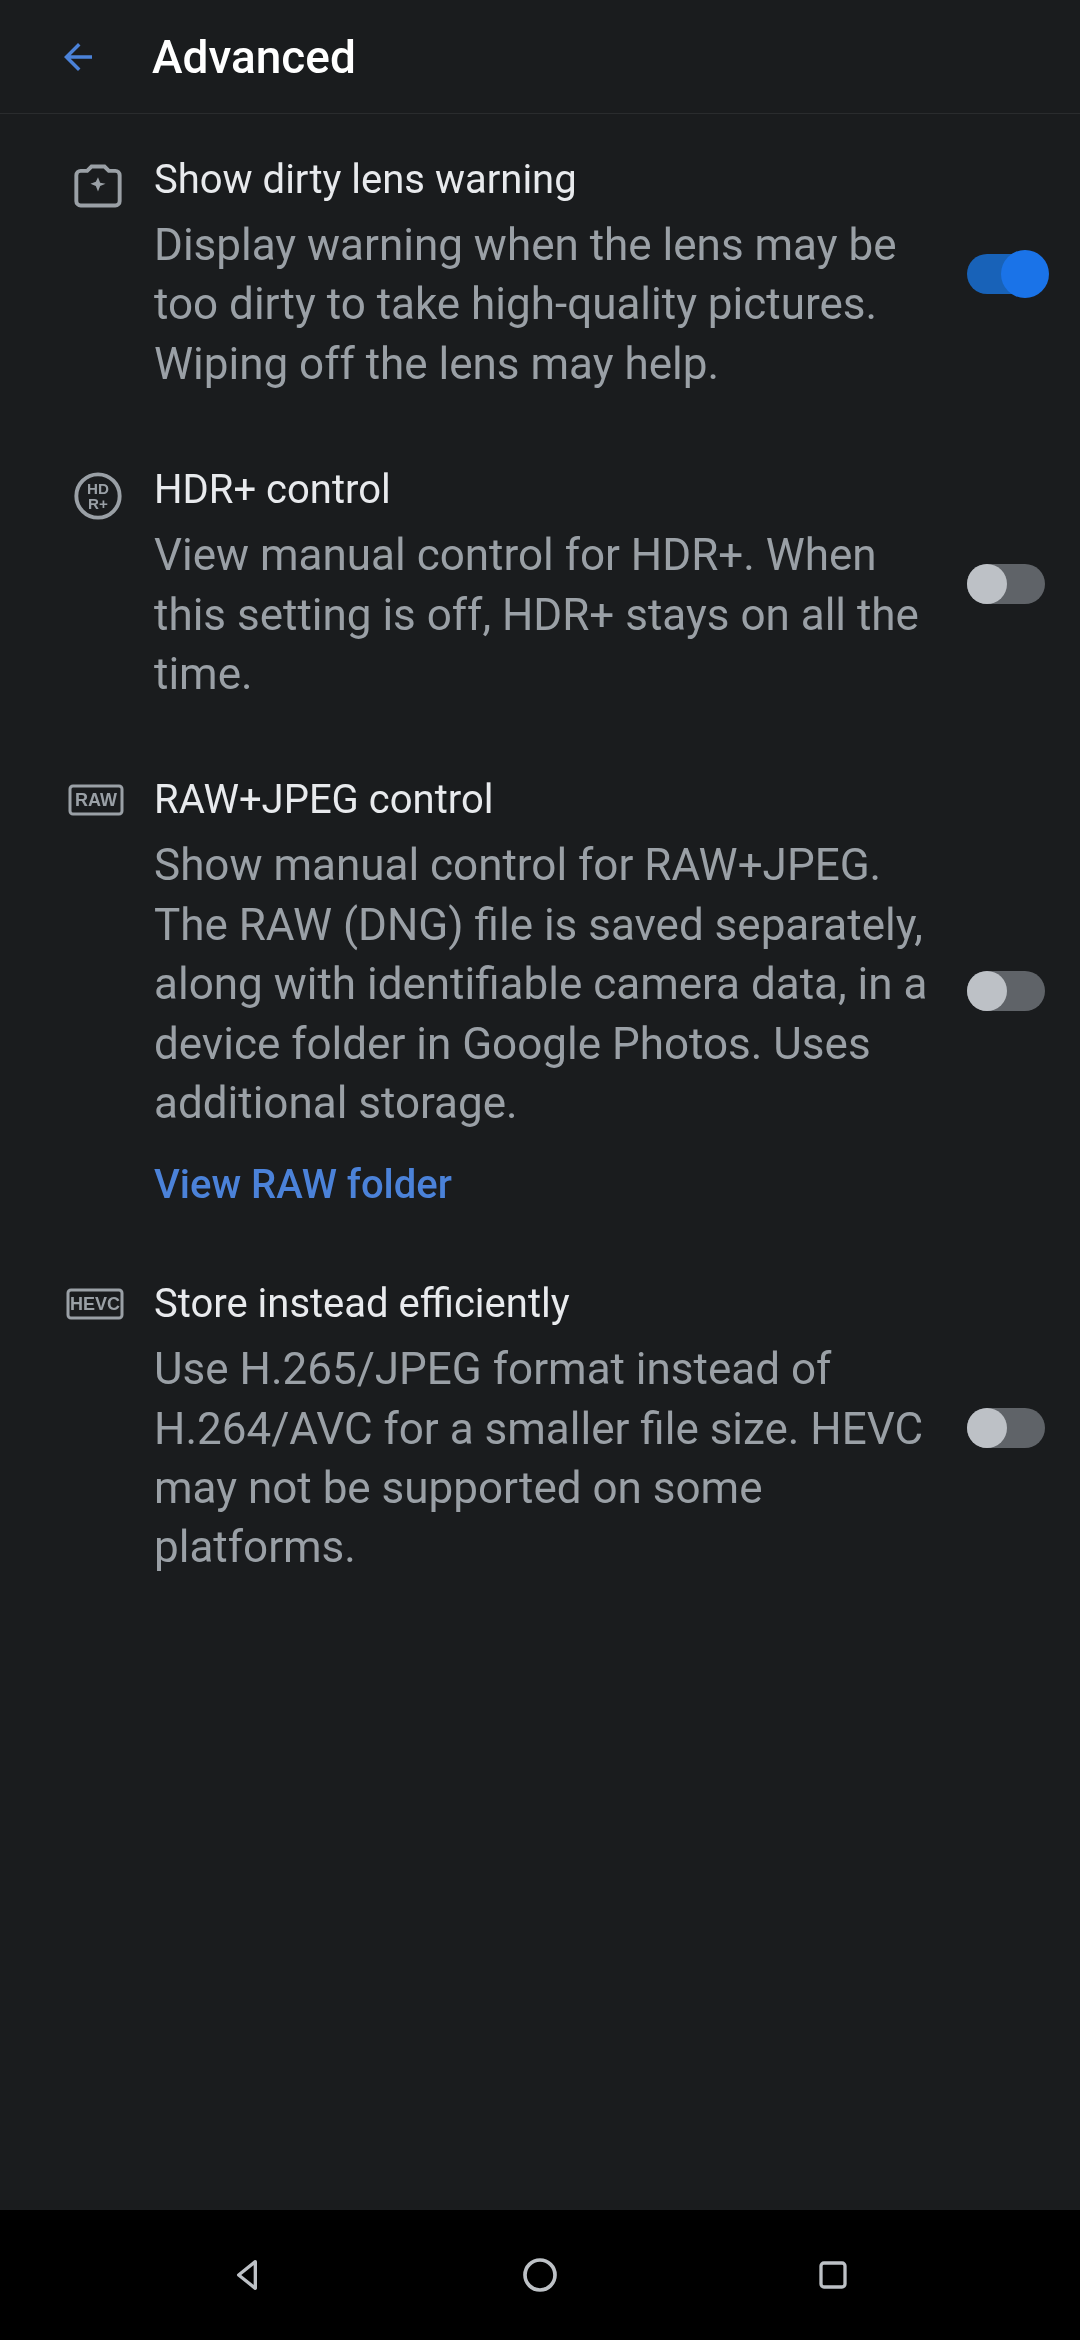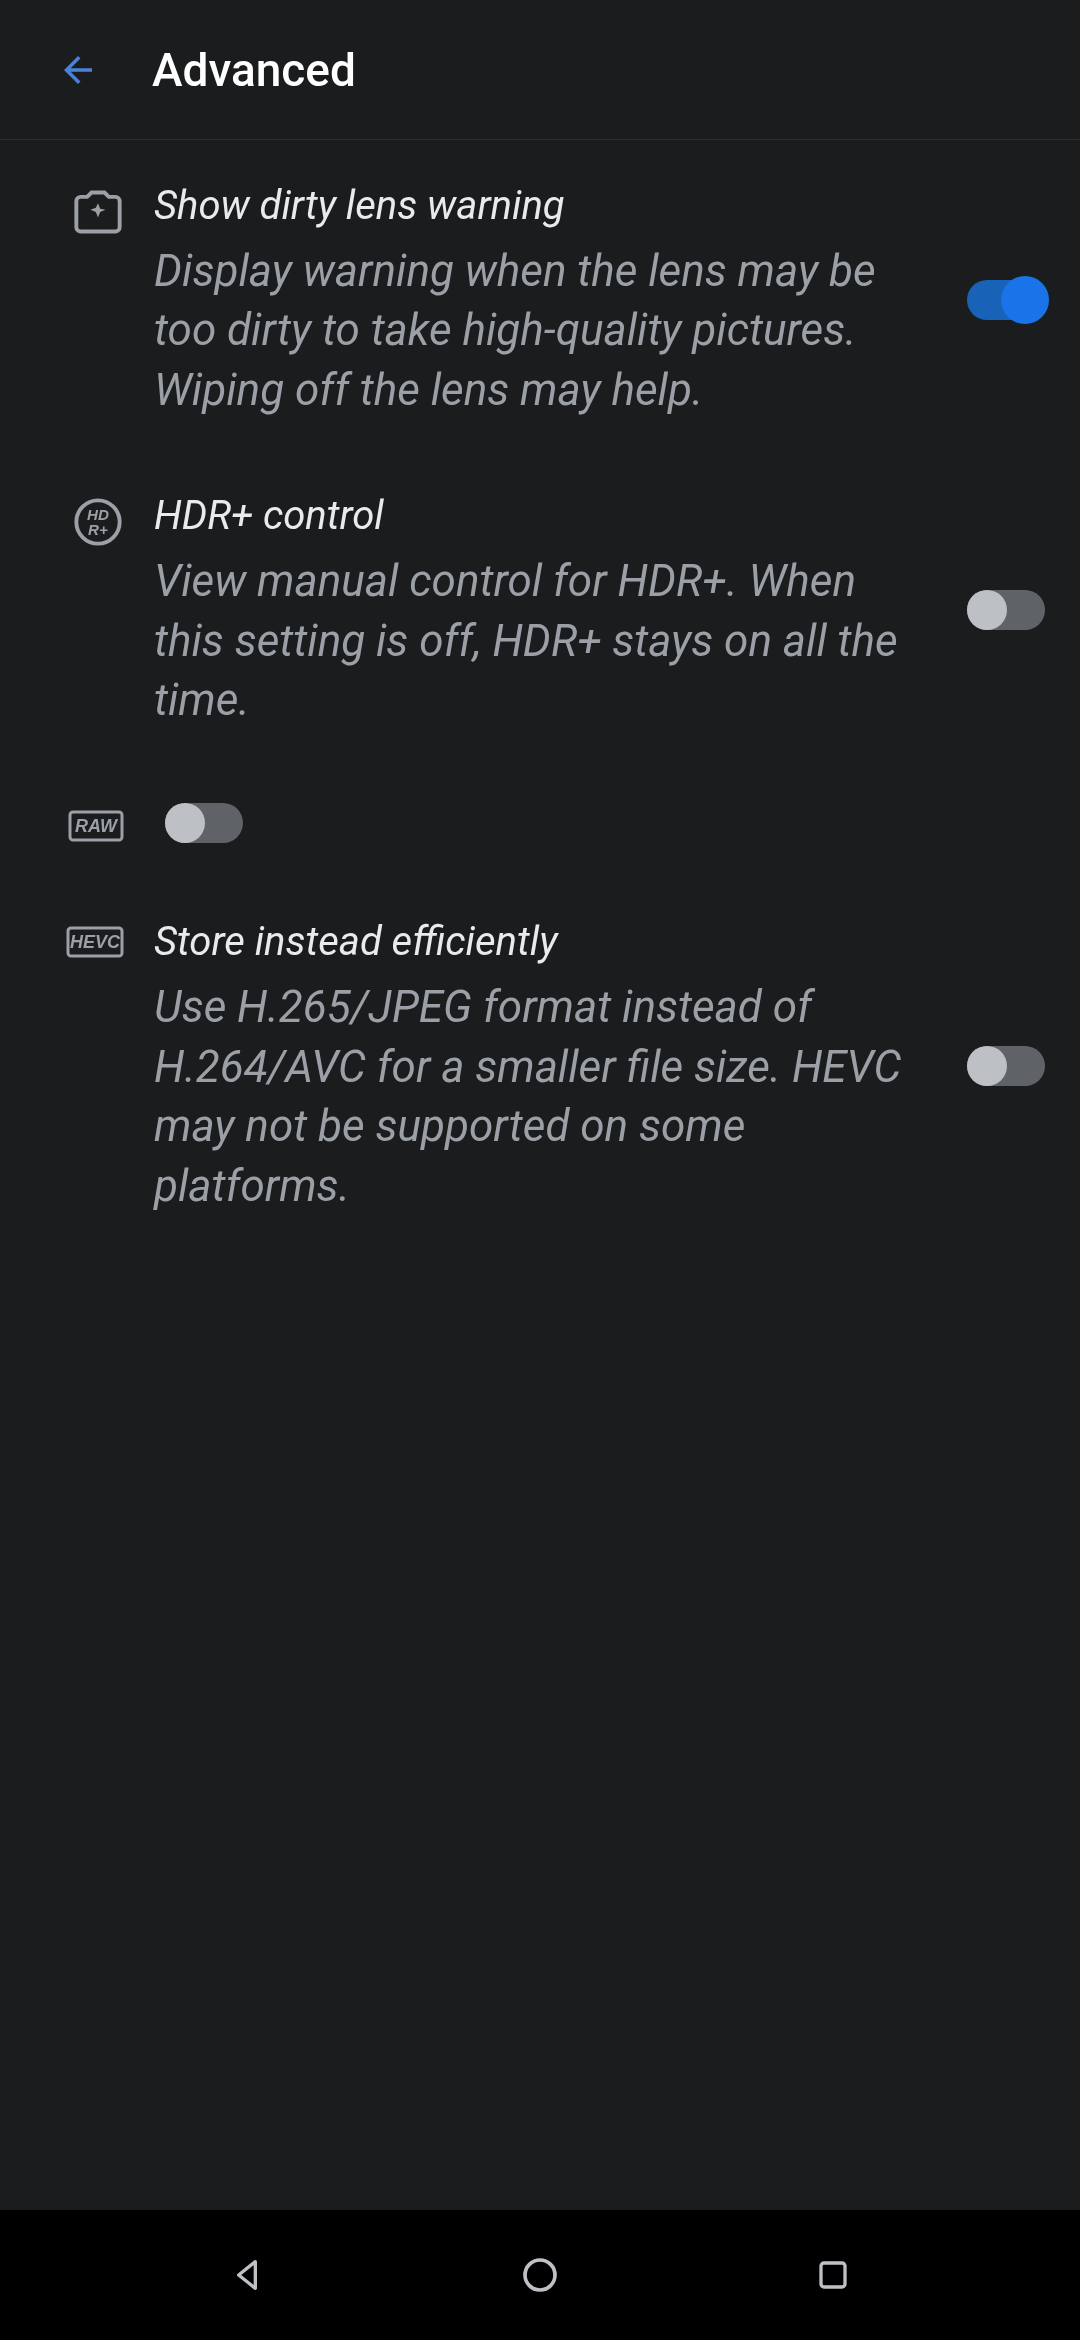--- a/index.html
+++ b/index.html
@@ -10,21 +10,21 @@
   body {
     width: 1080px;
     height: 2340px;
     background: #1a1c1e;
     font-family: -apple-system, BlinkMacSystemFont, "Segoe UI", Roboto, sans-serif;
     color: #e3e3e3;
     overflow: hidden;
     position: relative;
   }
   .header {
-    height: 140px;
+    height: 114px;
     display: flex;
     align-items: center;
     padding: 0 24px;
     border-bottom: 1px solid #2a2c2e;
   }
   .back-icon {
     width: 48px;
     height: 48px;
     display: flex;
     align-items: center;
@@ -37,21 +37,20 @@
     font-weight: 500;
     color: #ffffff;
   }
   .content {
     padding: 0 24px;
   }
   .setting-row {
     display: flex;
     align-items: flex-start;
     padding: 40px 0 30px 0;
-    font-style: italic;
   }
   .setting-icon {
     width: 80px;
     display: flex;
     justify-content: flex-end;
     padding-top: 6px;
     margin-left: 20px;
     margin-right: 30px;
     flex-shrink: 0;
   }
@@ -193,20 +192,25 @@
     </div>
   </div>
 
   <div class="setting-row">
     <div class="setting-icon">
       <svg width="56" height="40" viewBox="0 0 56 40">
         <rect x="2" y="6" width="52" height="28" rx="3" stroke="#9aa0a6" stroke-width="3" fill="none"></rect>
         <text x="28" y="26" text-anchor="middle" class="raw-label">RAW</text>
       </svg>
     </div>
+    <div class="setting-text">
+      <div class="setting-title">RAW+JPEG control</div>
+      <div class="setting-desc">Show manual control for RAW+JPEG. The RAW (DNG) file is saved separately, along with identifiable camera data, in a device folder in Google Photos. Uses additional storage.</div>
+      <a class="link-text">View RAW folder</a>
+    </div>
     <div class="toggle-wrap">
       <div class="toggle toggle-track-off">
         <div class="toggle-thumb toggle-thumb-off"></div>
       </div>
     </div>
   </div>
 
   <div class="setting-row">
     <div class="setting-icon">
       <svg width="58" height="40" viewBox="0 0 58 40">

